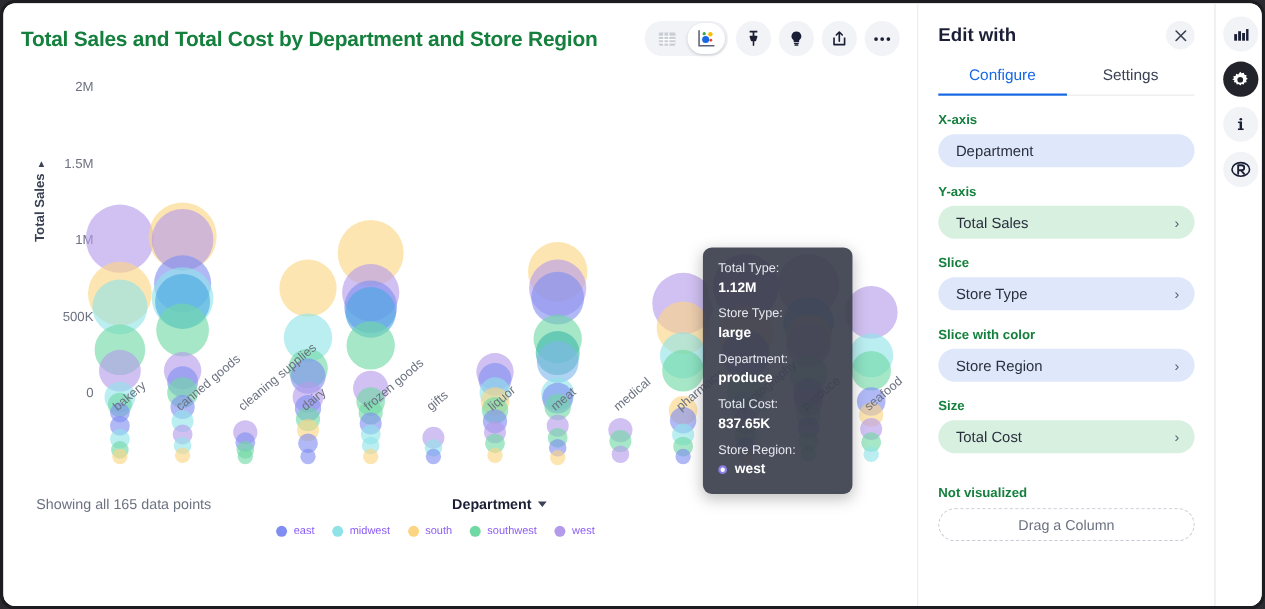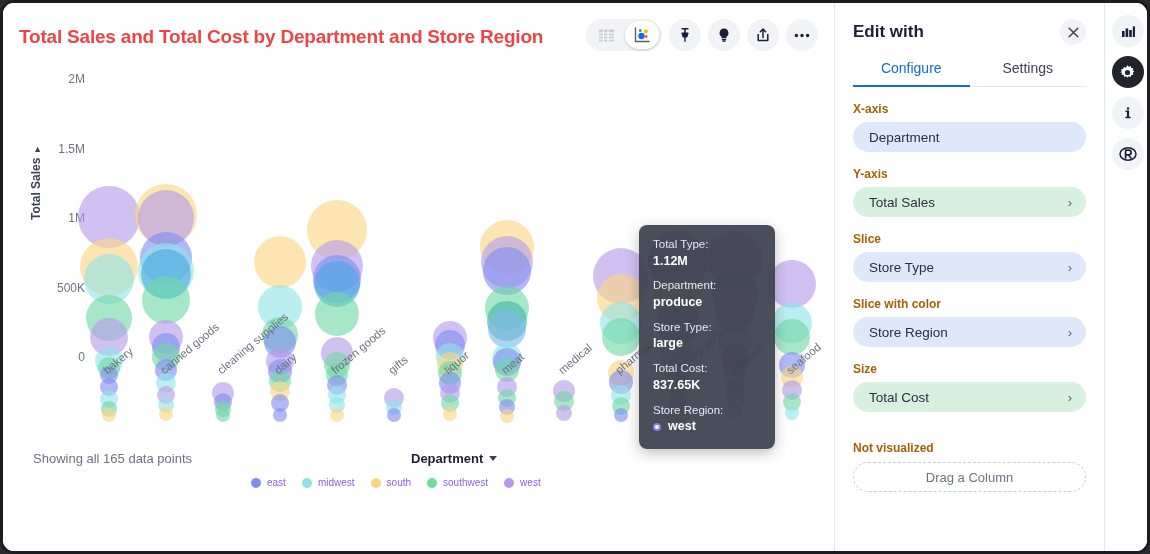--- a/index.html
+++ b/index.html
@@ -26,21 +26,21 @@
     border-right: 1px solid #e3e5e8;
     flex: 0 0 832px;
   }
 
   .chart-header {
     position: absolute; top: 0; left: 0; right: 0; height: 62px;
     display: flex; align-items: center;
   }
   .chart-title {
     position: absolute; left: 16px; top: 23px;
-    font-size: 19px; font-weight: 700; color: #ef4444;
+    font-size: 19px; font-weight: 700; color: #15803d;
     letter-spacing: -0.2px;
   }
   .toolbar {
     position: absolute; right: 16px; top: 16px;
     display: flex; align-items: center; gap: 7px;
   }
   .tb-pill {
     display: flex; align-items: center;
     background: #f1f3f6; border-radius: 18px; height: 32px; padding: 0 2px;
     position: relative;
@@ -152,21 +152,21 @@
     border-bottom: 1px solid #e6e8ec;
   }
   .tab {
     flex: 1; text-align: center; padding-bottom: 9px;
     font-size: 14px; color: #3b4253; cursor: pointer;
     position: relative; top: 1px;
   }
   .tab.active { color: #1668e3; font-weight: 400; border-bottom: 2.5px solid #1668e3; }
 
   .field-label {
-    font-size: 12px; font-weight: 700; color: #a16207;
+    font-size: 12px; font-weight: 700; color: #15803d;
     margin-top: 15px; margin-bottom: 6px;
   }
   .chip {
     height: 30px; border-radius: 15px;
     display: flex; align-items: center; justify-content: space-between;
     padding: 0 14px 0 16px; cursor: pointer;
     font-size: 13.5px; color: #2a2f3d;
   }
   .chip.blue { background: #dfe8fb; }
   .chip.green { background: #d8f0e0; }
@@ -401,26 +401,26 @@
           <div class="xlab" style="left: 780.985px; top: 302px;">seafood</div>
         </div>
     </div>
 
     <div class="tooltip">
         <div class="tt-row">
           <div class="tt-k">Total Type:</div>
           <div class="tt-v">1.12M</div>
         </div>
         <div class="tt-row">
+          <div class="tt-k">Store Type:</div>
+          <div class="tt-v">large</div>
+        </div>
+        <div class="tt-row">
           <div class="tt-k">Department:</div>
           <div class="tt-v">produce</div>
-        </div>
-        <div class="tt-row">
-          <div class="tt-k">Store Type:</div>
-          <div class="tt-v">large</div>
         </div>
         <div class="tt-row">
           <div class="tt-k">Total Cost:</div>
           <div class="tt-v">837.65K</div>
         </div>
         <div class="tt-row">
           <div class="tt-k">Store Region:</div>
           <div class="tt-v with-dot">
             <span class="tt-dot" style="border-color: rgb(139, 127, 232);"></span>
             <span>west</span>

